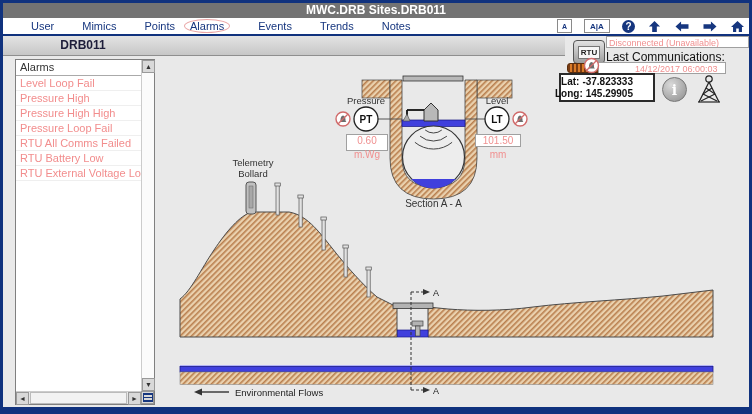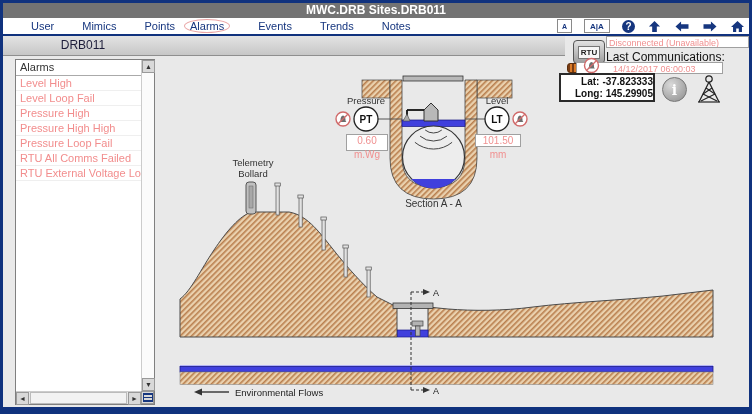--- a/index.html
+++ b/index.html
@@ -19,21 +19,21 @@
   #menu-tools{margin-left:auto;margin-right:4px;display:flex;align-items:center;gap:12px;}
   .font-btn{background:#fff;border:1px solid #8a8a8a;color:#16367f;font-weight:bold;
     height:12px;display:flex;align-items:center;justify-content:center;}
   .help-circle{width:13px;height:13px;border-radius:50%;background:#16367f;color:#fff;
     font-size:10px;font-weight:bold;display:flex;align-items:center;justify-content:center;}
   .navsvg{display:block;}
   
   #headerbar{left:0;top:33px;width:562px;height:19px;
     background:linear-gradient(#e3e3e3,#c7c7c7);border-bottom:1px solid #8f8f8f;z-index:2;}
   #site-id{position:absolute;left:40px;top:2px;width:80px;text-align:center;
-    font-size:12px;font-weight:normal;color:#1d1d3a;}
+    font-size:12px;font-weight:bold;color:#1d1d3a;}
   #site-name{position:absolute;left:140px;top:2px;font-size:12px;font-weight:bold;color:#111;}
   
   #alarm-panel{left:12px;top:56px;width:140px;height:346px;background:#fff;
     border:1px solid #7f7f7f;box-sizing:border-box;z-index:2;}
   #alarm-header{height:15px;line-height:15px;padding-left:4px;font-size:11px;color:#333;
     border-bottom:1px solid #aaa;margin-right:13px;}
   .alarm-row{height:14px;line-height:14px;padding-left:4px;font-size:11px;color:#f28d8d;
     border-bottom:1px solid #efefef;white-space:nowrap;overflow:hidden;margin-right:13px;}
   #vscroll{position:absolute;right:0;top:0;width:13px;height:331px;background:#fbfbfb;
     border-left:1px solid #ccc;box-sizing:border-box;}
@@ -49,25 +49,25 @@
   
   .field{background:#fff;border:1px solid #a0a0a0;box-sizing:border-box;
     font-size:9px;color:#f09090;line-height:10px;padding:1px 2px;white-space:nowrap;overflow:hidden;z-index:3;}
   #rtu-box{left:570px;top:37px;width:30px;height:22px;border:1px solid #555;border-radius:4px;
     background:linear-gradient(#e2e2e2,#9d9d9d);z-index:3;display:flex;align-items:center;justify-content:center;}
   #rtu-box .label{background:#f6f6f6;border:1px solid #777;font-size:8px;font-weight:bold;color:#222;padding:1px 2px;}
   #rtu-cable{left:564px;top:60px;width:37px;height:8px;border:1px solid #5a2d0d;border-radius:3px;z-index:3;
     background:repeating-linear-gradient(90deg,#7a3c12 0 2px,#d97a28 2px 4px);}
   #comms-status{left:603px;top:33px;width:143px;height:12px;}
   #last-comms-label{left:603px;top:47px;font-size:12px;font-weight:normal;color:#111;z-index:3;}
-  #comms-time{left:573px;top:59px;width:147px;height:12px;padding-left:36px;}
+  #comms-time{left:595px;top:59px;width:128px;height:12px;padding-left:36px;}
   #latlong{left:556px;top:70px;width:96px;height:29px;background:#fff;border:2px solid #2a2a2a;
     box-sizing:border-box;z-index:3;font-size:10px;font-weight:bold;color:#111;
     display:flex;flex-direction:column;justify-content:center;}
-  #latlong .row{display:flex;justify-content:flex-end;gap:3px;padding-right:0;line-height:12px;}
+  #latlong .row{display:flex;justify-content:flex-end;gap:3px;padding-right:20px;line-height:12px;}
   #info-icon{left:659px;top:74px;width:25px;height:25px;border-radius:50%;z-index:3;
     background:radial-gradient(circle at 35% 30%,#d9d9d9,#8d8d8d);border:1px solid #777;
     color:#fff;font-family:"DejaVu Serif",serif;font-weight:bold;font-size:14px;
     display:flex;align-items:center;justify-content:center;box-sizing:border-box;}
   #antenna{left:691px;top:71px;z-index:3;}
   #rtu-warn{left:580px;top:54px;z-index:4;}
   
   .val-box{background:#fff;border:1px solid #a0a0a0;box-sizing:border-box;text-align:center;
     font-size:10px;color:#f09090;line-height:12px;z-index:3;}
   .unit{text-align:center;font-size:10px;color:#f09090;z-index:3;}
@@ -206,26 +206,26 @@
         </svg>
     </div>
   </div>
 
   <div id="headerbar" class="abs">
     <span id="site-id">DRB011</span>
   </div>
 
   <div id="alarm-panel" class="abs">
     <div id="alarm-header">Alarms</div>
-    <div class="alarm-row">Level High</div>
     <div class="alarm-row">Level Loop Fail</div>
     <div class="alarm-row">Pressure High</div>
     <div class="alarm-row">Pressure High High</div>
     <div class="alarm-row">Pressure Loop Fail</div>
     <div class="alarm-row">RTU All Comms Failed</div>
+    <div class="alarm-row">RTU Battery Low</div>
     <div class="alarm-row">RTU External Voltage Lo</div>
     <div id="vscroll">
       <div class="sbtn">▲</div>
       <div class="sbtn" style="position:absolute;bottom:0;">▼</div>
     </div>
     <div id="hscroll">
       <div class="sbtn">◄</div>
       <div id="hthumb"></div>
       <div class="sbtn">►</div>
     </div>

